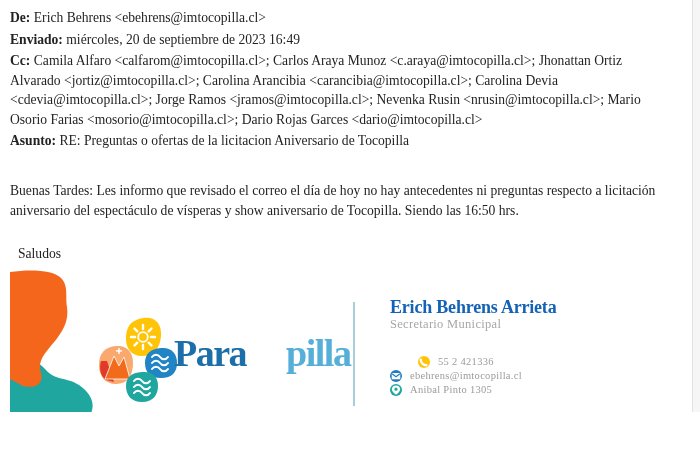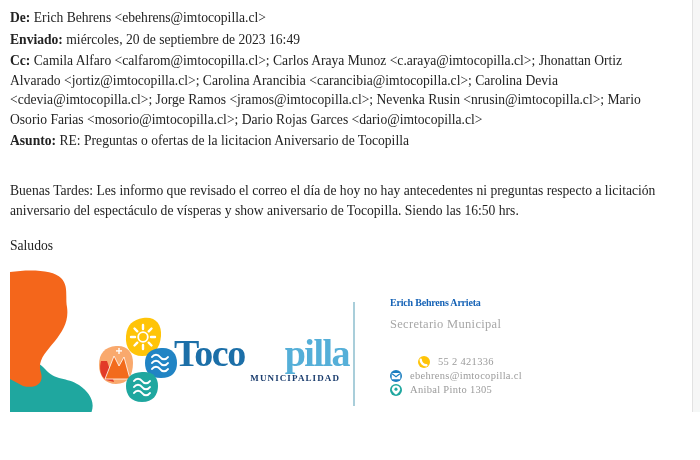--- a/index.html
+++ b/index.html
@@ -4,32 +4,32 @@
 <style>
   html,body{margin:0;padding:0;background:#fff;}
   .stage{position:relative;width:700px;height:412px;background:#ffffff;overflow:hidden;
          font-family:Liberation Serif, serif;color:#232323;}
   
   .headers{position:absolute;left:10px;top:8px;width:662px;font-size:13.6px;}
   .headers p{margin:0 0 2px 0;line-height:19.5px;}
   .headers b{font-weight:700;}
   .body-par{position:absolute;left:10px;top:181px;width:658px;margin:0;
             font-size:13.6px;line-height:20px;}
-  .closing{position:absolute;left:10px;top:238px;margin:0;font-size:13.6px;}
+  .closing{position:absolute;left:10px;top:238px;margin:8px;font-size:13.6px;}
   
   .signature{position:absolute;left:8px;top:270px;width:682px;height:179px;overflow:hidden;}
   .left-blobs{position:absolute;left:0;top:0;}
   .logo-icons{position:absolute;left:88px;top:40px;}
   .wordmark{position:absolute;left:166px;top:64px;width:166px;line-height:1;}
   .wordmark .brand{font-size:38px;font-weight:700;letter-spacing:-1.5px;}
   .toco{color:#1C6FA8;} .pilla{color:#55AFD8;margin-left:40px;}
   .muni{margin-top:2px;text-align:right;font-size:9px;font-weight:700;
         letter-spacing:1.1px;color:#1B3D6E;}
   .divider{position:absolute;left:345px;top:32px;width:2px;height:104px;background:#A9CEDA;}
-  .sig-name{position:absolute;left:382px;top:27px;font-size:10px;font-weight:700;
+  .sig-name{position:absolute;left:382px;top:27px;font-size:18px;font-weight:700;
             color:#1462B6;letter-spacing:-0.2px;}
   .sig-title{position:absolute;left:382px;top:47px;font-size:12.5px;color:#A7A7A7;
              letter-spacing:0.3px;}
   .c-row{position:absolute;left:382px;display:flex;align-items:center;gap:8px;height:13px;}
   .c-row .txt{font-size:10.5px;color:#9B9B9B;letter-spacing:0.3px;}
   .r1{top:85px;padding-left:28px;} .r2{top:99px;} .r3{top:113px;} .r4{top:130px;}
   .r4 .txt{font-weight:700;color:#1B3D6E;}
   .cicon{display:block;}
   
   .bottom-strip{position:absolute;left:0;top:449px;width:700px;height:11px;
@@ -94,22 +94,21 @@
 
       <path d="M46,62 C57,61 62,67 62,76 C62,85 57,92 46,92 C35,92 30,85 30,76 C30,67 35,63 46,62 Z" fill="#1FA79F"></path>
       <g stroke="#ffffff" stroke-width="2" fill="none" stroke-linecap="round">
         <path d="M38,71 C40,68 44,68 46,71 C48,74 52,74 54,71"></path>
         <path d="M38,77 C40,74 44,74 46,77 C48,80 52,80 54,77"></path>
         <path d="M38,83 C40,80 44,80 46,83 C48,86 52,86 54,83"></path>
       </g>
     </svg>
 
     <div class="wordmark">
-      <span class="brand"><span class="toco">Toco</span><span class="pilla">pilla</span></span>
-      <div class="muni">MUNICIPALIDAD</div>
+      <span class="brand"><span class="toco">Para</span><span class="pilla">pilla</span></span>
     </div>
 
     <div class="divider"></div>
 
     <div class="sig-name">Erich Behrens Arrieta</div>
     <div class="sig-title">Secretario Municipal</div>
 
     <div class="c-row r1">
       <svg class="cicon" width="12" height="12" viewBox="0 0 7 7">
         <circle cx="3.5" cy="3.5" r="3.5" fill="#FFC408"></circle>

